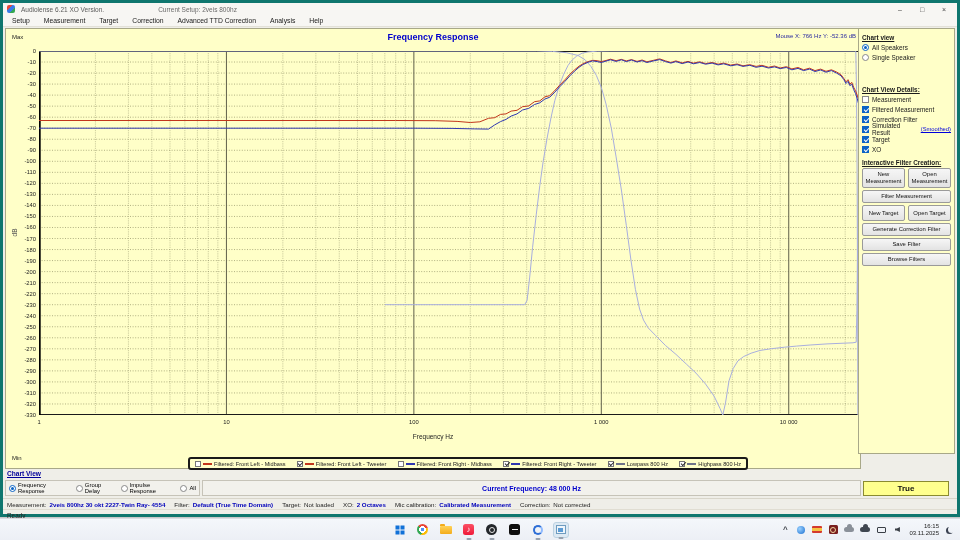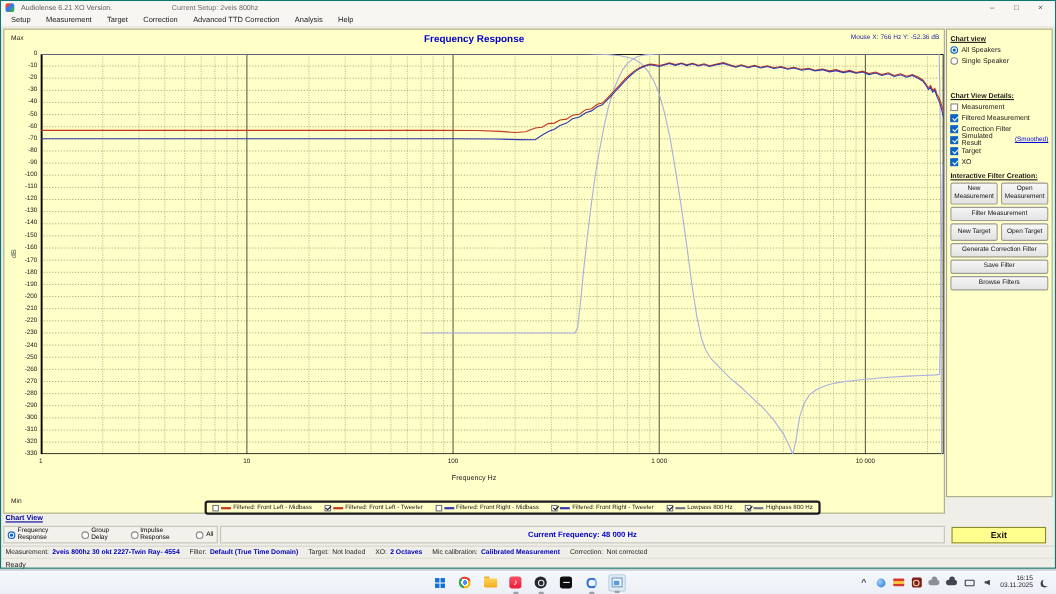--- a/index.html
+++ b/index.html
@@ -2,21 +2,21 @@
 <html><head>
 <meta charset="utf-8">
 <style>
   * { margin:0; padding:0; box-sizing:border-box; }
   html,body { width:960px; height:540px; overflow:hidden; background:#c8c8c8;
               font-family:"Liberation Sans", sans-serif; }
   .screen { position:relative; width:960px; height:540px; }
 
   
   .window { position:absolute; left:0; top:0; width:960px; height:517px;
-            background:#efeee8; border:1px solid #0f766e; }
+            background:#efeee8; border:3px solid #0f766e; }
 
   .titlebar { position:absolute; left:0; top:0; width:100%; height:12px;
               background:#f7f6f3; display:flex; align-items:center; gap:6px; padding:0 4px; }
   .app-icon { width:8px; height:8px; border-radius:2px;
               background:linear-gradient(135deg,#e8483a 0 33%,#3a7be8 33% 66%,#35a853 66%); }
   .t-title { font-size:6.5px; color:#5a5a5a; }
   .t-sub   { font-size:6.5px; color:#6a6a6a; margin-left:48px; }
   .win-controls { position:absolute; right:2px; top:0; height:12px; display:flex; }
   .wc { width:22px; height:12px; font-size:7px; color:#444; display:flex;
         align-items:center; justify-content:center; }
@@ -440,21 +440,21 @@
           </div>
           <div class="row">
             <div class="radio"></div>
             <span class="lbl">All</span>
           </div>
         </div>
       <div class="cv-right">
         <span class="cv-freq">Current Frequency: 48 000 Hz</span>
       </div>
     </div>
-    <div class="exit-btn">Exit</div>
+    <div class="exit-btn">True</div>
 
     <div class="statusbar" id="statusbar">
         <span class="sb-pair">
           <span class="sb-lb">Measurement:</span>
           <span class="sb-val hl">2veis 800hz 30 okt 2227-Twin Ray- 4554</span>
         </span>
         <span class="sb-pair">
           <span class="sb-lb">Filter:</span>
           <span class="sb-val hl">Default (True Time Domain)</span>
         </span>

